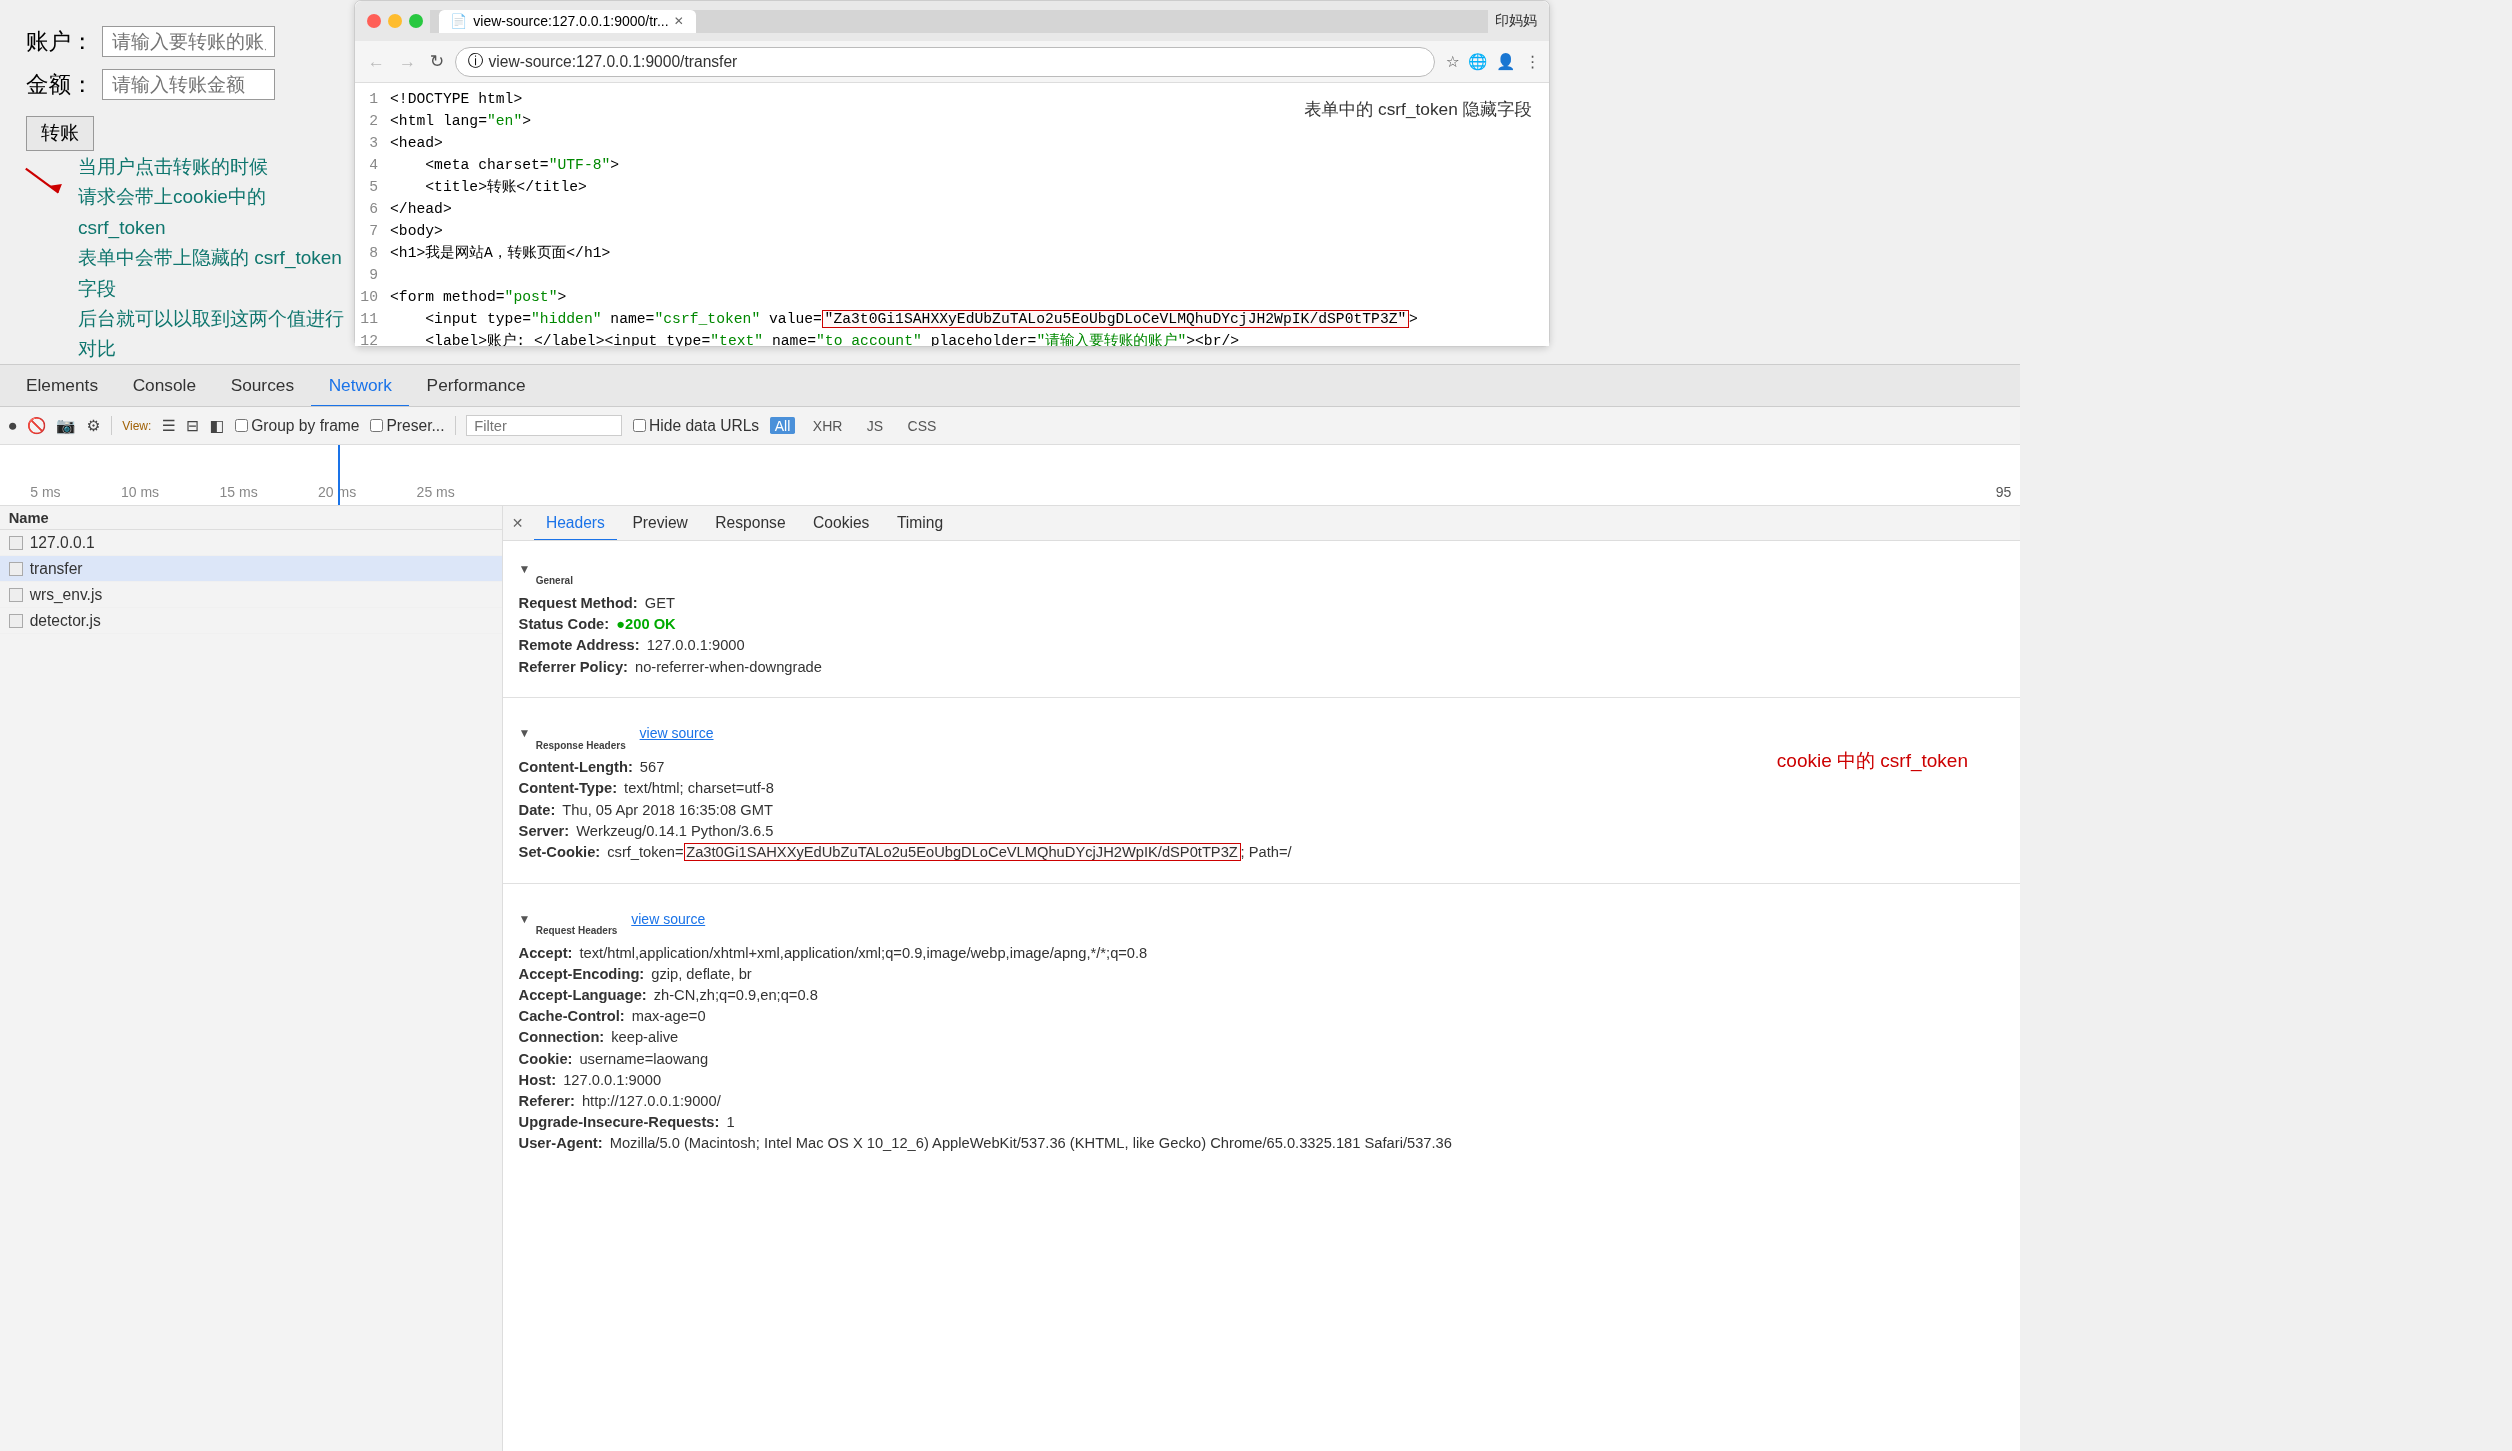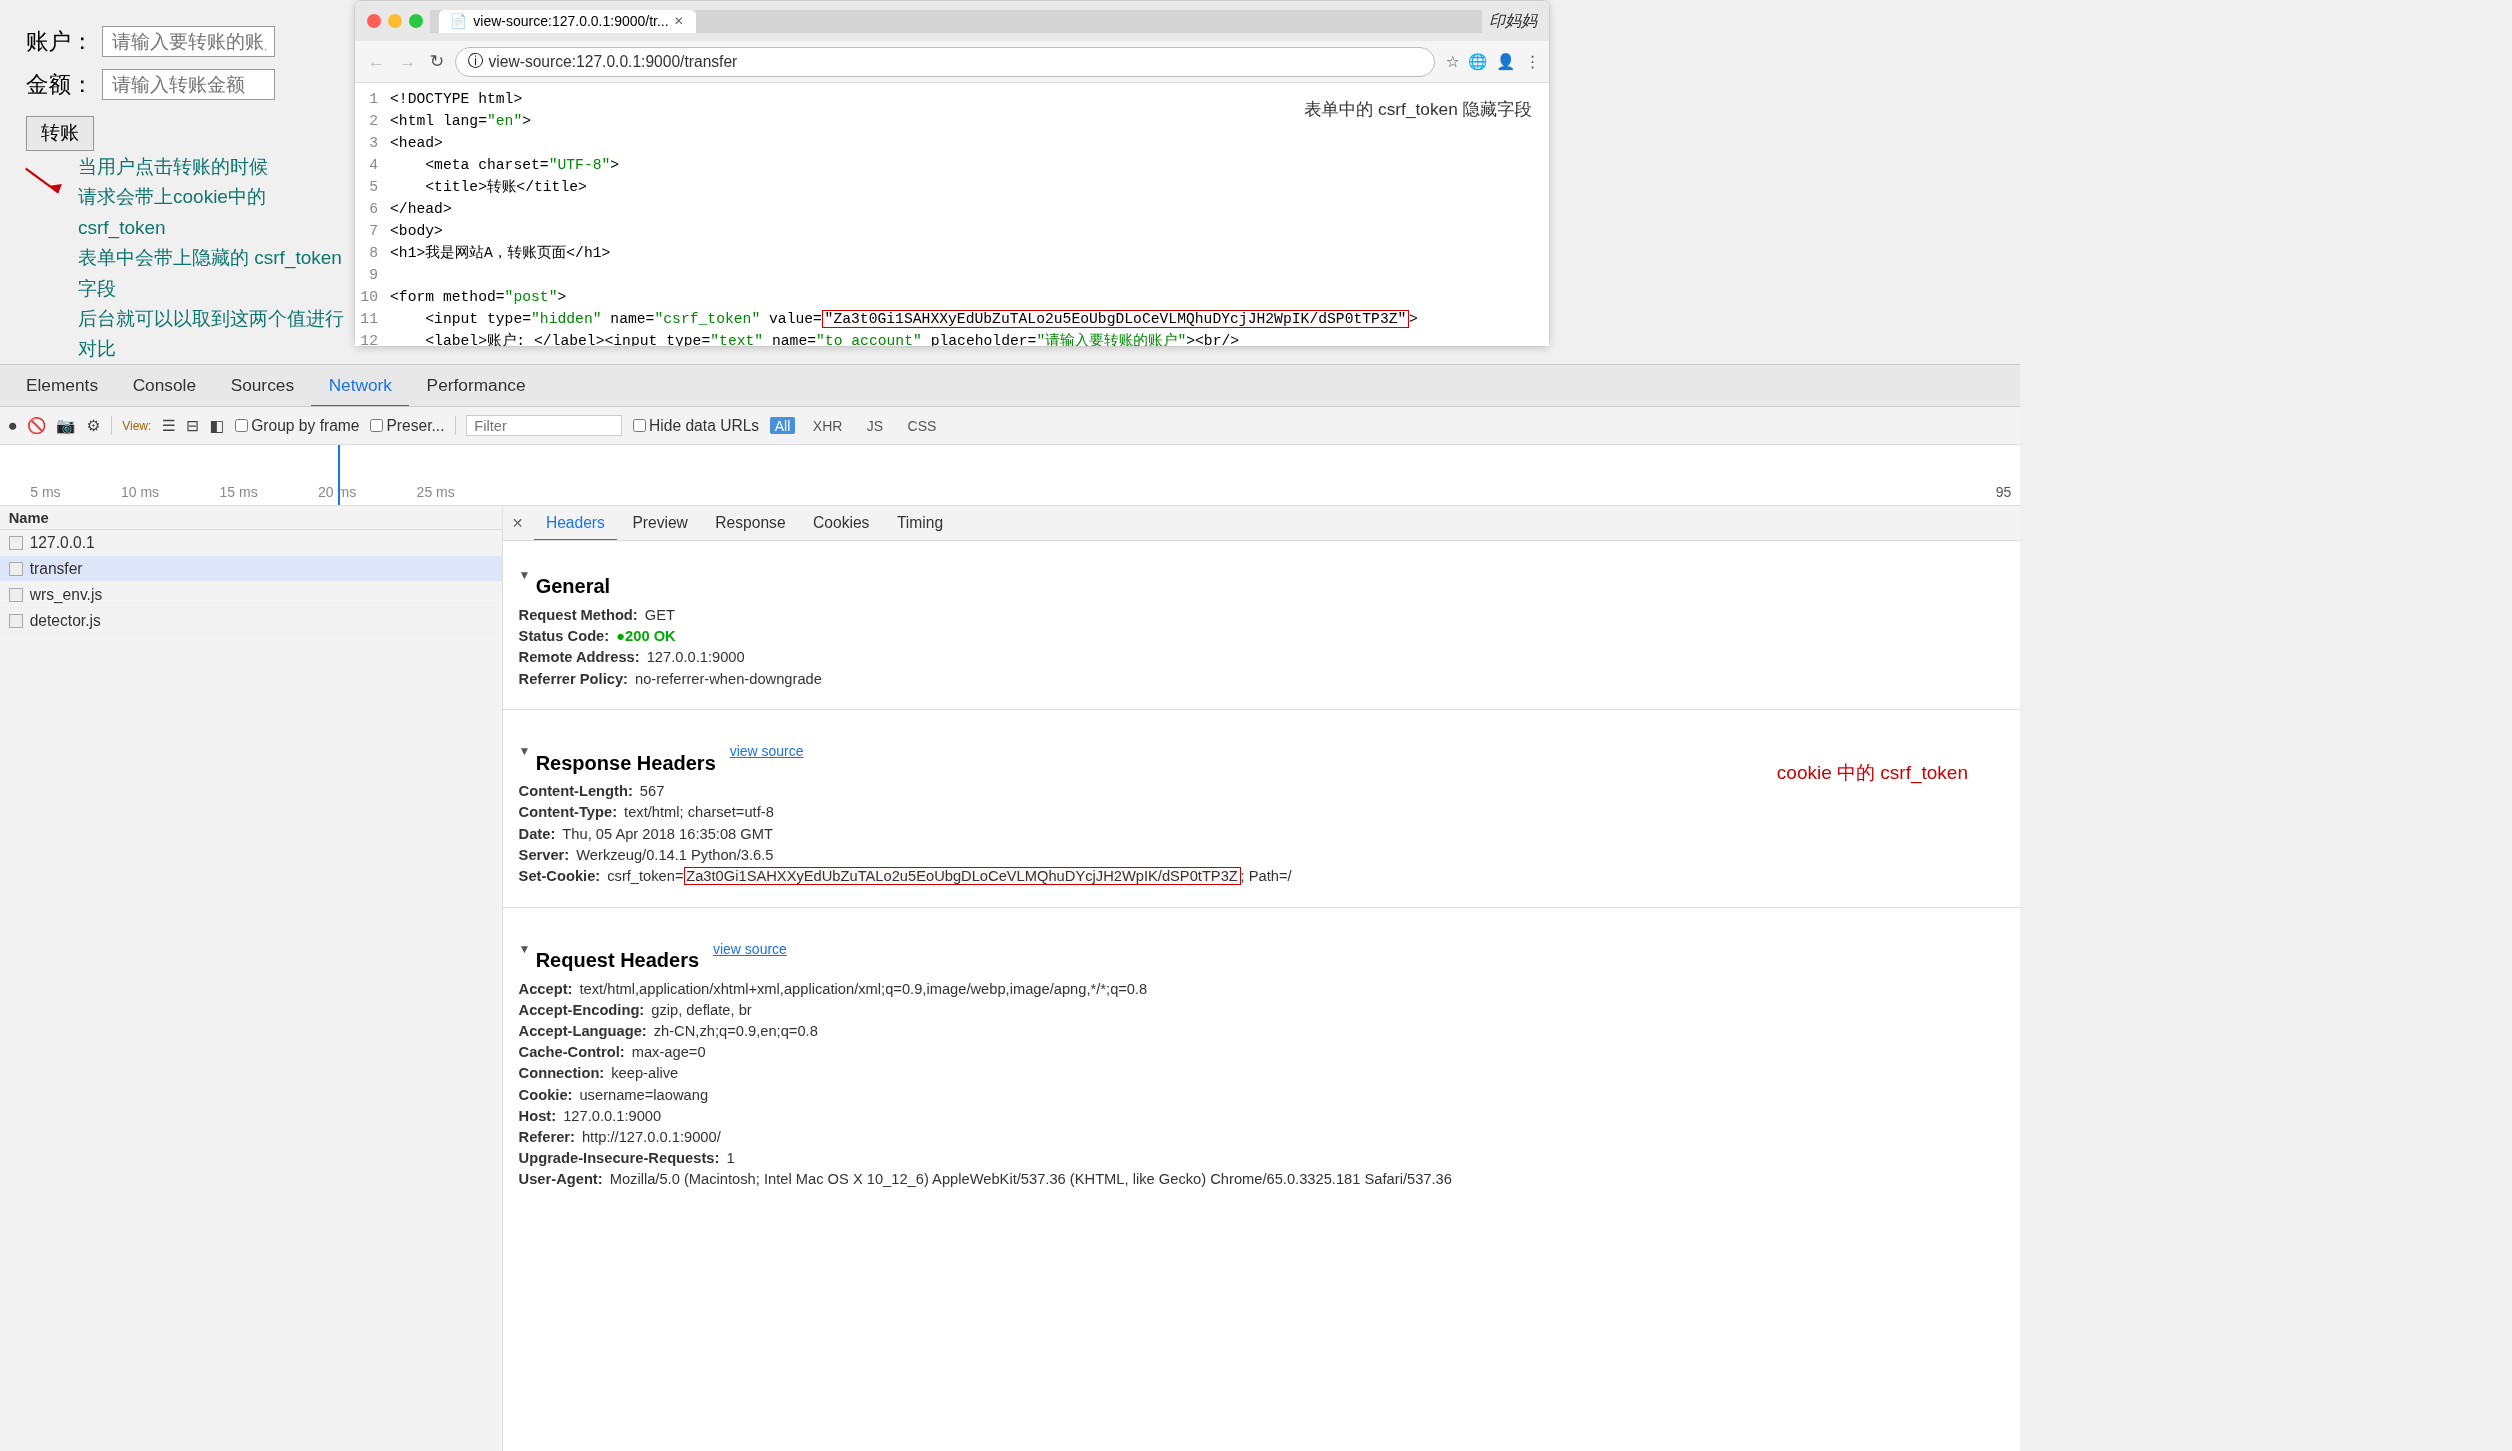--- a/index.html
+++ b/index.html
@@ -94,24 +94,23 @@
       background: #fff;
       border-radius: 5.2px 5.2px 0 0;
       padding: 3.5px 12px;
       font-size: 14px;
       display: flex;
       align-items: center;
       gap: 5.2px;
     }
     .tab-close { font-size: 12px; color: #666; cursor: pointer; }
     .titlebar-right {
-      font-size: 16px;
+      font-size: 14px;
       color: #333;
       margin-left: auto;
-      font-style: italic;
     }
     .browser-navbar {
       display: flex;
       align-items: center;
       padding: 5.2px 8.7px;
       background: #f5f5f5;
       border-bottom: 0.9px solid #ddd;
       gap: 7px;
     }
     .nav-btn { font-size: 17.3px; color: #555; cursor: pointer; padding: 0 3.5px; }
@@ -304,21 +303,21 @@
     }
     .details-section { padding: 10.4px 15.6px; }
     .section-header {
       display: flex;
       align-items: center;
       gap: 5.2px;
       margin-bottom: 8.7px;
       cursor: pointer;
     }
     .section-toggle { font-size: 12px; color: #555; }
-    .section-title { font-size: 20px; font-weight: bold; color: #000000; margin-top: 24px; }
+    .section-title { font-size: 10px; font-weight: bold; color: #404040; margin-top: 24px; }
     .view-source-link { font-size: 14px; color: #1a73e8; text-decoration: underline; cursor: pointer; margin-left: 8.7px; }
     .detail-row { display: flex; margin-bottom: 5.2px; font-size: 14.7px; }
     .detail-key { font-weight: bold; color: #333; margin-right: 7px; white-space: nowrap; }
     .detail-val { color: #333; }
     .status-green { color: #0a0; font-weight: bold; }
     .section-divider { border: none; border-top: 0.9px solid #e0e0e0; margin: 7px 0; }
 
     
     .arrow-svg { position: absolute; left: 17.3px; top: 160px; }
   </style>

